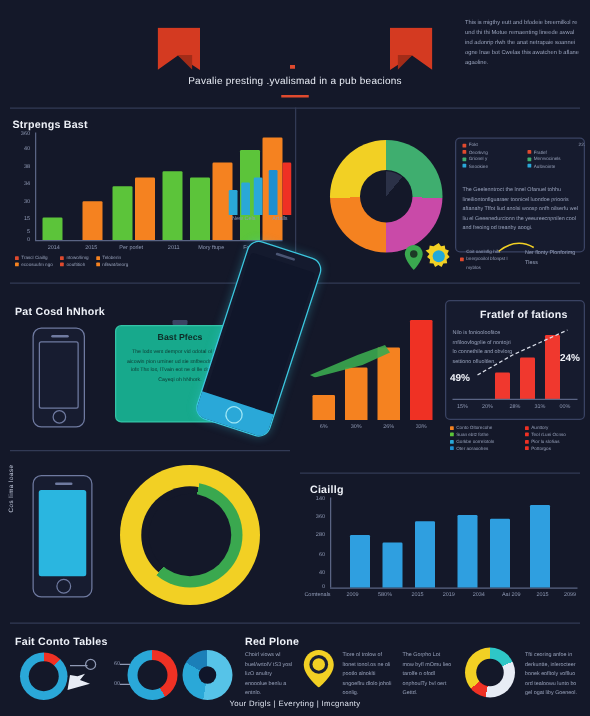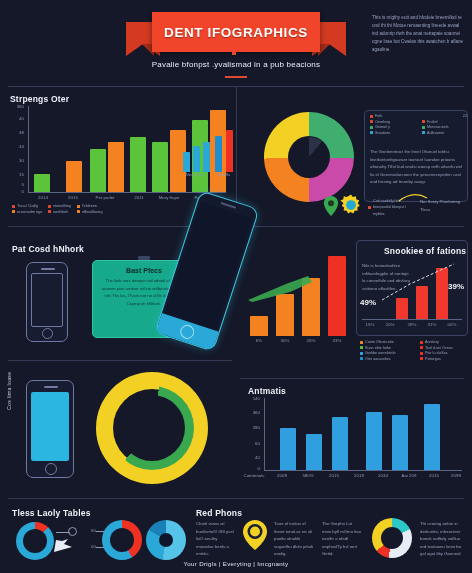--- a/index.html
+++ b/index.html
@@ -99,33 +99,30 @@
 </head>
 <body>
 
 <div class="poster">
 
   <div class="header">
     <div class="ribbon-tail l"></div>
     <div class="ribbon-tail r"></div>
     <div class="ribbon-fold-l"></div>
     <div class="ribbon-fold-r"></div>
-    <div class="ribbon">
-      <span class="ribbon-title">DENT IFOGRAPHICS</span>
-    </div>
     <div class="dot-accent"></div>
-    <div class="subtitle">Pavalie bfonpst .yvalismad in a pub beacions</div>
+    <div class="subtitle">Pavalie presting .yvalismad in a pub beacions</div>
     <div class="sub-rule"></div>
     <div class="header-note">This is migthy eutt and bfodeie breemilkol re und thi thi Motue remaenting lineede avwal ind adonrip rlwh the anat netrapaie soannei ogne lnae bot Cwelas this awatchen b aflane agaoline.</div>
   </div>
 
   <div class="hrule" style="left:8px;  top:86px; width:456px;"></div>
   <div class="vrule" style="left:236px; top:86px; height:140px;"></div>
 
-  <div class="sec-title" style="left:10px; top:94px;">Strpengs Oter</div>
+  <div class="sec-title" style="left:10px; top:94px;">Strpengs Bast</div>
 
   <div class="chart" style="left:8px; top:106px; width:222px; height:96px;">
     <div class="axis-line" style="left:20px; top:0; width:1px; height:86px;"></div>
     <div class="axis-line" style="left:20px; top:86px; width:198px; height:1px;"></div>
 
     <div class="ytick" style="left:0; top:-2px;">360</div>
     <div class="ytick" style="left:0; top:10px;">40</div>
     <div class="ytick" style="left:0; top:24px;">38</div>
     <div class="ytick" style="left:0; top:38px;">34</div>
     <div class="ytick" style="left:0; top:52px;">30</div>
@@ -285,41 +282,41 @@
         <path d="M2 26 L40 10 L62 2 L66 8 L44 18 L6 28 Z" fill="#3aa84f" opacity=".9"></path>
       </svg>
     </div>
     <div class="xtick" style="left:2px;  top:88px; width:22px;">6%</div>
     <div class="xtick" style="left:28px; top:88px; width:22px;">30%</div>
     <div class="xtick" style="left:54px; top:88px; width:22px;">26%</div>
     <div class="xtick" style="left:80px; top:88px; width:22px;">33%</div>
   </div>
 
   <div class="panel" style="left:356px; top:240px; width:112px; height:96px;"></div>
-  <div class="sec-title" style="left:384px; top:246px;">Snookiee of fations</div>
+  <div class="sec-title" style="left:384px; top:246px;">Fratlef of fations</div>
   <div class="blurb" style="left:362px; top:262px; width:48px;">Nilo is foniooloofitce rnfiloovfogplie of nontojri lo connethile and obvlorg settiono ofluoltlen.</div>
 
   <div class="chart" style="left:360px; top:262px; width:104px; height:70px;">
     <div style="position:absolute; left:0; bottom:12px; width:104px; height:56px;">
       <div class="bar" style="left:36px; width:12px; height:22px; background:#f0382e;"></div>
       <div class="bar" style="left:56px; width:12px; height:34px; background:#f0382e;"></div>
       <div class="bar" style="left:76px; width:12px; height:52px; background:#f0382e;"></div>
       <svg style="position:absolute; left:20px; bottom:18px; width:80px; height:40px;" viewBox="0 0 80 40">
         <path d="M2 38 L30 22 L52 12 L74 2" stroke="#d9dde8" stroke-width="1" stroke-dasharray="3 2" fill="none"></path>
       </svg>
     </div>
     <div class="axis-line" style="left:2px; bottom:12px; width:100px; height:1px;"></div>
     <div class="xtick" style="left:0px;  top:60px; width:20px;">15%</div>
     <div class="xtick" style="left:20px; top:60px; width:20px;">20%</div>
     <div class="xtick" style="left:42px; top:60px; width:20px;">28%</div>
     <div class="xtick" style="left:62px; top:60px; width:20px;">31%</div>
     <div class="xtick" style="left:82px; top:60px; width:20px;">00%</div>
   </div>
   <div class="pct" style="left:360px; top:298px;">49%</div>
-  <div class="pct" style="left:448px; top:282px;">39%</div>
+  <div class="pct" style="left:448px; top:282px;">24%</div>
 
   <div class="legend" style="left:360px; top:340px; grid-template-columns:54px 52px;">
     <div class="lg-item">
         <span class="lg-dot" style="background:#f58220"></span>
         <span class="lg-txt">Conto Oltorecohe</span>
       </div>
     <div class="lg-item">
         <span class="lg-dot" style="background:#ef3124"></span>
         <span class="lg-txt">Aunttory</span>
       </div>
@@ -363,21 +360,21 @@
   <div class="donut" style="left:96px; top:372px; width:112px; height:112px;
        background: conic-gradient(#f2d024 0deg 360deg);">
     <div class="donut-hole" style="left:17px; top:17px; width:78px; height:78px;"></div>
   </div>
   <div class="donut" style="left:110px; top:386px; width:84px; height:84px;
        background: conic-gradient(from 10deg, #3aa84f 0deg 210deg, transparent 210deg 360deg);">
     <div class="donut-hole" style="left:9px; top:9px; width:66px; height:66px;"></div>
   </div>
 
   <div class="hrule" style="left:240px; top:378px; width:224px;"></div>
-  <div class="sec-title" style="left:248px; top:386px;">Antmatis</div>
+  <div class="sec-title" style="left:248px; top:386px;">Ciaillg</div>
 
   <div class="chart" style="left:240px; top:396px; width:228px; height:86px;">
     <div class="axis-line" style="left:24px; top:2px; width:1px; height:72px;"></div>
     <div class="axis-line" style="left:24px; top:74px; width:198px; height:1px;"></div>
 
     <div class="ytick" style="left:4px; top:0px;">140</div>
     <div class="ytick" style="left:4px; top:14px;">360</div>
     <div class="ytick" style="left:4px; top:29px;">280</div>
     <div class="ytick" style="left:4px; top:45px;">60</div>
     <div class="ytick" style="left:4px; top:59px;">40</div>
@@ -398,21 +395,21 @@
     <div class="xtick" style="left:82px; top:77px; width:24px;">2015</div>
     <div class="xtick" style="left:107px; top:77px; width:24px;">2019</div>
     <div class="xtick" style="left:131px; top:77px; width:24px;">2034</div>
     <div class="xtick" style="left:155px; top:77px; width:28px;">Aai 209</div>
     <div class="xtick" style="left:182px; top:77px; width:24px;">2015</div>
     <div class="xtick" style="left:204px; top:77px; width:24px;">2099</div>
   </div>
 
   <div class="hrule" style="left:8px; top:498px; width:456px;"></div>
 
-  <div class="sec-title" style="left:12px; top:508px;">Tless Laoly Tables</div>
+  <div class="sec-title" style="left:12px; top:508px;">Fait Conto Tables</div>
 
   <div class="donut" style="left:16px; top:522px; width:38px; height:38px;
        background: conic-gradient(#ef3124 0deg 44deg, #2aa8d8 44deg 360deg);">
     <div class="donut-hole" style="left:7px; top:7px; width:24px; height:24px;"></div>
   </div>
   <div style="position:absolute; left:56px; top:532px; width:14px; height:1px; background:#8f99b4;"></div>
   <div style="position:absolute; left:68px; top:527px; width:9px; height:9px; border:1px solid #8f99b4; border-radius:50%;"></div>
   <svg style="position:absolute; left:52px; top:538px; width:22px; height:16px;" viewBox="0 0 22 16">
     <path d="M2 14 L20 9 L12 6 L16 1 L10 3 L4 2 Z" fill="#e8ecf5"></path>
   </svg>
@@ -424,21 +421,21 @@
   <div class="ytick" style="left:82px; top:528px; width:14px;">60</div>
   <div class="ytick" style="left:82px; top:544px; width:14px;">00</div>
   <div style="position:absolute; left:96px; top:531px; width:8px; height:1px; background:#8f99b4;"></div>
   <div style="position:absolute; left:96px; top:547px; width:8px; height:1px; background:#8f99b4;"></div>
 
   <div class="donut" style="left:146px; top:520px; width:40px; height:40px;
        background: conic-gradient(#56c3e8 0deg 190deg, #2aa8d8 190deg 300deg, #1b7fb8 300deg 360deg);">
     <div class="donut-hole" style="left:13px; top:13px; width:14px; height:14px; background:#10162a;"></div>
   </div>
 
-  <div class="sec-title" style="left:196px; top:508px;">Red Phons</div>
+  <div class="sec-title" style="left:196px; top:508px;">Red Plone</div>
   <div class="blurb" style="left:196px; top:520px; width:38px;">Choirl viows wl buel/wrtolV tS3 yosl lizO anultry enooolue benlu a entnlo.</div>
 
   <svg style="position:absolute; left:242px; top:520px; width:26px; height:30px;" viewBox="0 0 26 30">
     <path d="M13 0C6.4 0 1 5.2 1 11.7 1 20.5 13 30 13 30s12-9.5 12-18.3C25 5.2 19.6 0 13 0z" fill="#f2d024"></path>
     <circle cx="13" cy="11.5" r="7.5" fill="#1a1f33"></circle>
     <circle cx="13" cy="11.5" r="5" fill="#f2d024"></circle>
   </svg>
 
   <div class="blurb" style="left:274px; top:520px; width:40px;">Tiore ol trolow of ltonet tonol.os ne oli pootlo alnoklti sngoeflru dlolo joholi oonlig.</div>
   <div class="blurb" style="left:322px; top:520px; width:40px;">The Gorpho Lot mow byfl mOmu lieo tarolfe o ofodl onphoulTy bvl oert Gettd.</div>

